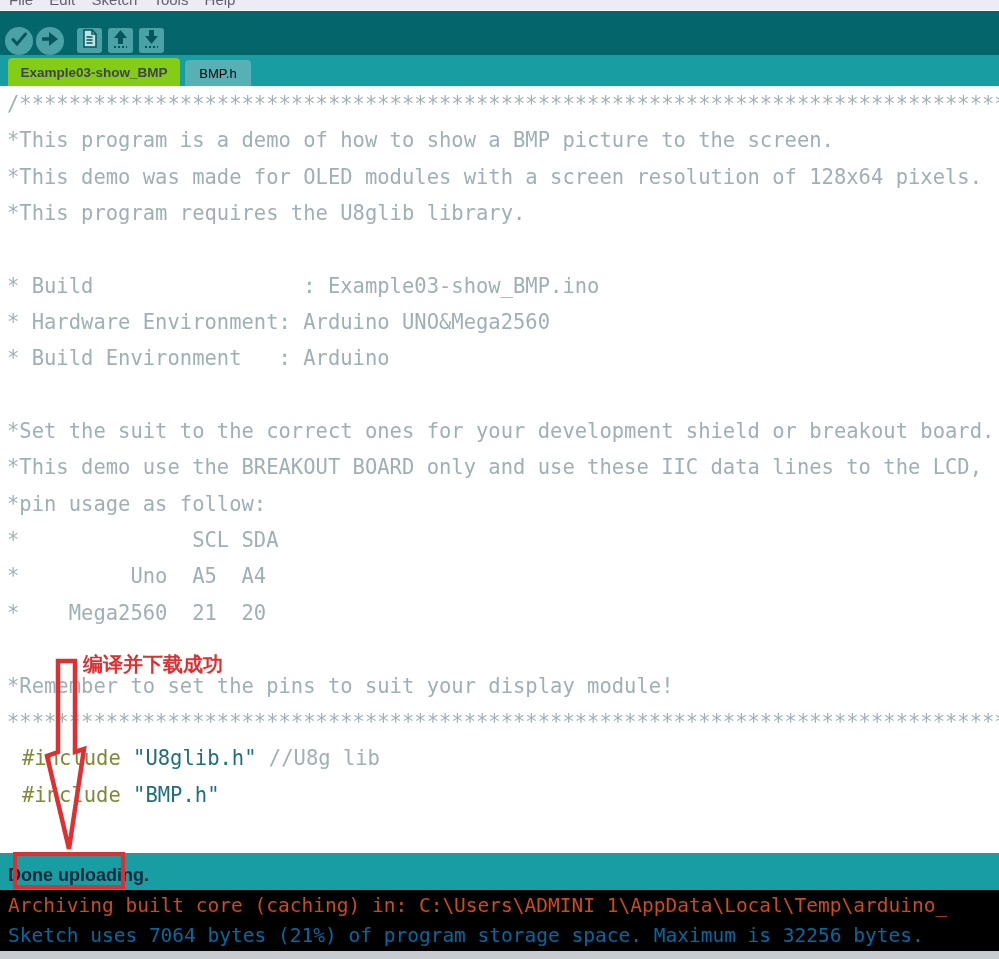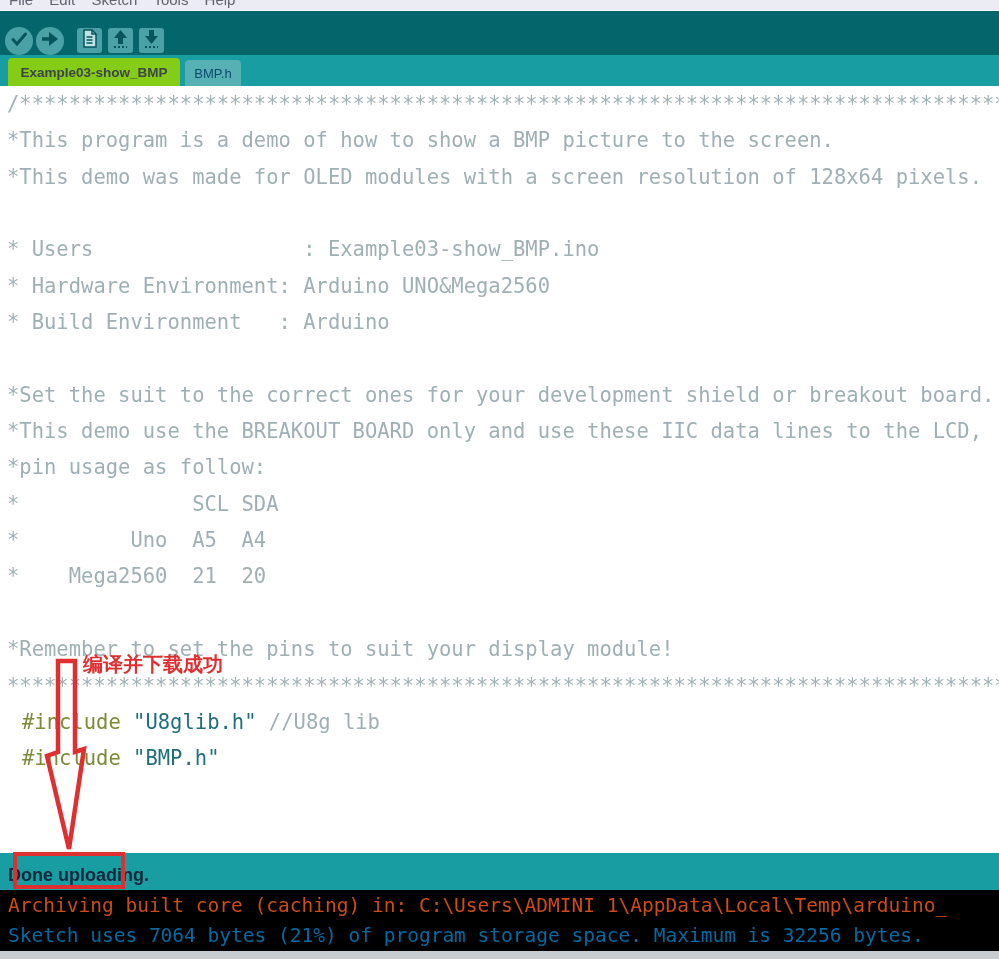--- a/index.html
+++ b/index.html
@@ -21,24 +21,24 @@
   .tbtn.square { width:25px; height:25px; margin-top:1px; border-radius:3px;
                  background:#4aa2a7; margin-right:6px; }
   .tbtn-gap { width:10px; }
 
   
   .tabstrip { position:absolute; top:55px; left:0; width:100%; height:31px; background:#189ea2; }
   .tab-active { position:absolute; left:8px; bottom:0; height:28px; width:172px;
                 background:#84cc16; border-radius:4px 4px 0 0;
                 display:flex; align-items:center; justify-content:center;
                 font-size:13.5px; font-weight:bold; color:#3f4446; cursor:pointer; }
-  .tab-inactive { position:absolute; left:185px; bottom:0; height:26px; width:56px;
+  .tab-inactive { position:absolute; left:185px; bottom:0; height:26px; width:66px;
                   background:#57b1b4; border-radius:4px 4px 0 0;
                   display:flex; align-items:center; justify-content:center;
-                  font-size:13px; color:#0c4a6e; cursor:pointer; }
+                  font-size:13px; color:#000000; cursor:pointer; }
 
   
   .editor { position:absolute; top:86px; left:0; width:100%; height:767px;
             background:#ffffff; overflow:hidden; padding-left:7px; }
   .code-line { font-family:"DejaVu Sans Mono","Liberation Mono",monospace;
                font-size:20.5px; line-height:36.35px; white-space:pre; height:36.35px; }
   .tok-c { color:#9fb0b5; }   
   .tok-p { color:#7e8a36;margin-left:15px; }   
   .tok-s { color:#1e6e7e; }   
 
@@ -133,22 +133,23 @@
     <div class="tab-inactive">
       <span>BMP.h</span>
     </div>
   </div>
 
   <div class="editor">
     <div>
         <div class="code-line"><span class="tok-c">/**********************************************************************************</span></div>
         <div class="code-line"><span class="tok-c">*This program is a demo of how to show a BMP picture to the screen.</span></div>
         <div class="code-line"><span class="tok-c">*This demo was made for OLED modules with a screen resolution of 128x64 pixels.</span></div>
+        <div class="code-line"><span class="tok-c">*This program requires the U8glib library.</span></div>
         <div class="code-line">&nbsp;</div>
-        <div class="code-line"><span class="tok-c">* Users                 : Example03-show_BMP.ino</span></div>
+        <div class="code-line"><span class="tok-c">* Build                 : Example03-show_BMP.ino</span></div>
         <div class="code-line"><span class="tok-c">* Hardware Environment: Arduino UNO&amp;Mega2560</span></div>
         <div class="code-line"><span class="tok-c">* Build Environment   : Arduino</span></div>
         <div class="code-line">&nbsp;</div>
         <div class="code-line"><span class="tok-c">*Set the suit to the correct ones for your development shield or breakout board.</span></div>
         <div class="code-line"><span class="tok-c">*This demo use the BREAKOUT BOARD only and use these IIC data lines to the LCD,</span></div>
         <div class="code-line"><span class="tok-c">*pin usage as follow:</span></div>
         <div class="code-line"><span class="tok-c">*              SCL SDA</span></div>
         <div class="code-line"><span class="tok-c">*         Uno  A5  A4</span></div>
         <div class="code-line"><span class="tok-c">*    Mega2560  21  20</span></div>
         <div class="code-line">&nbsp;</div>

